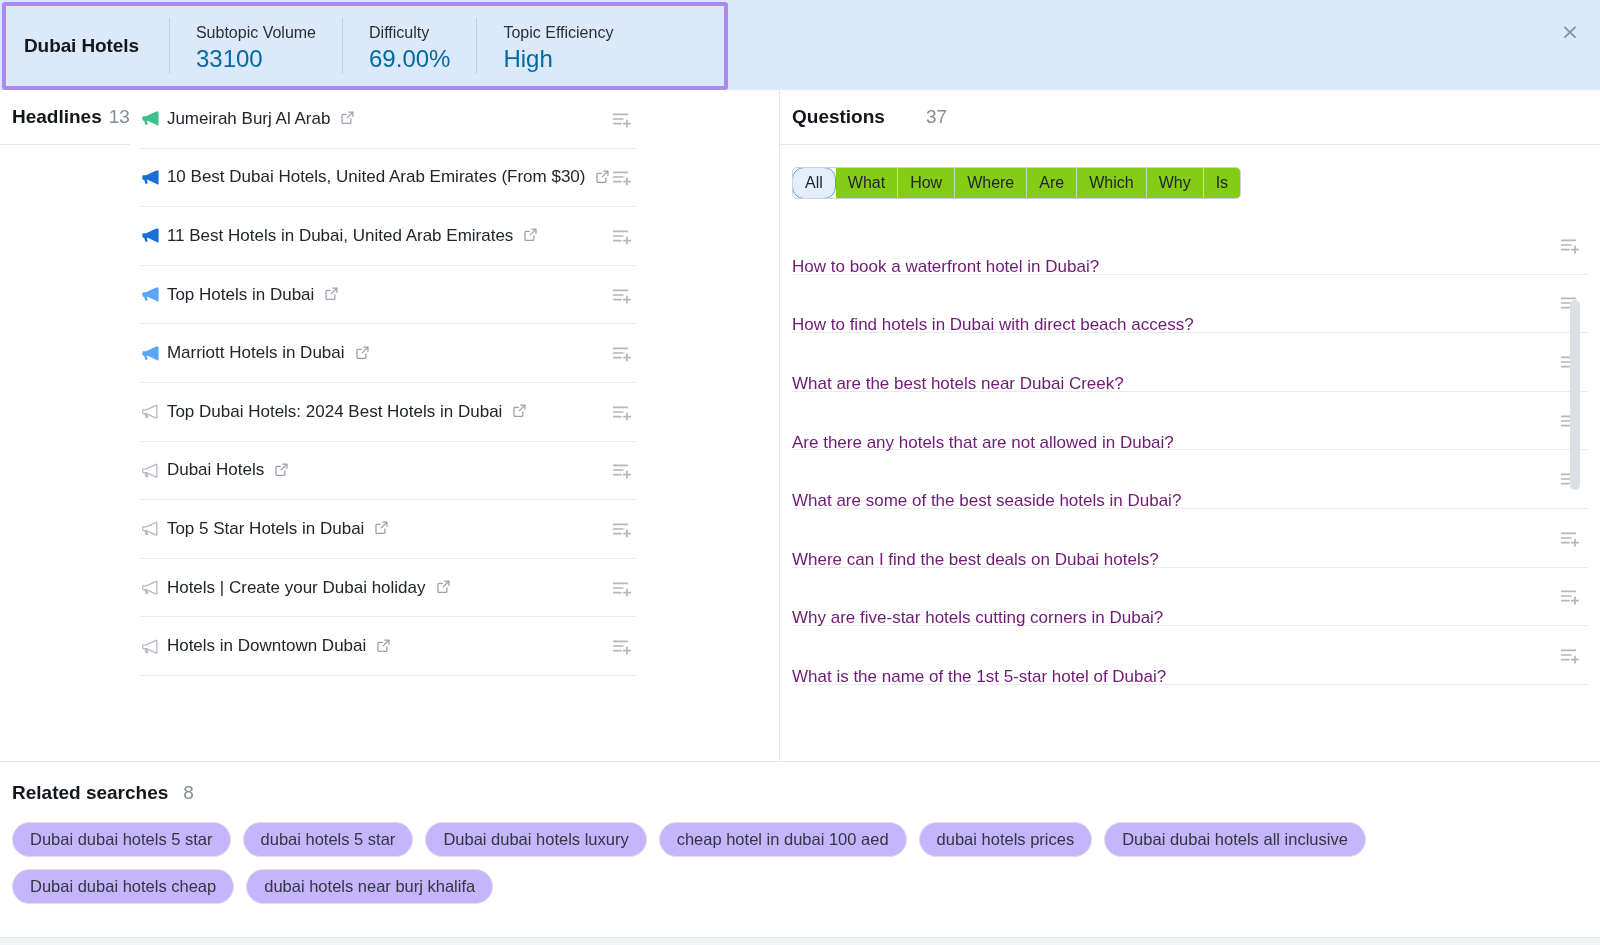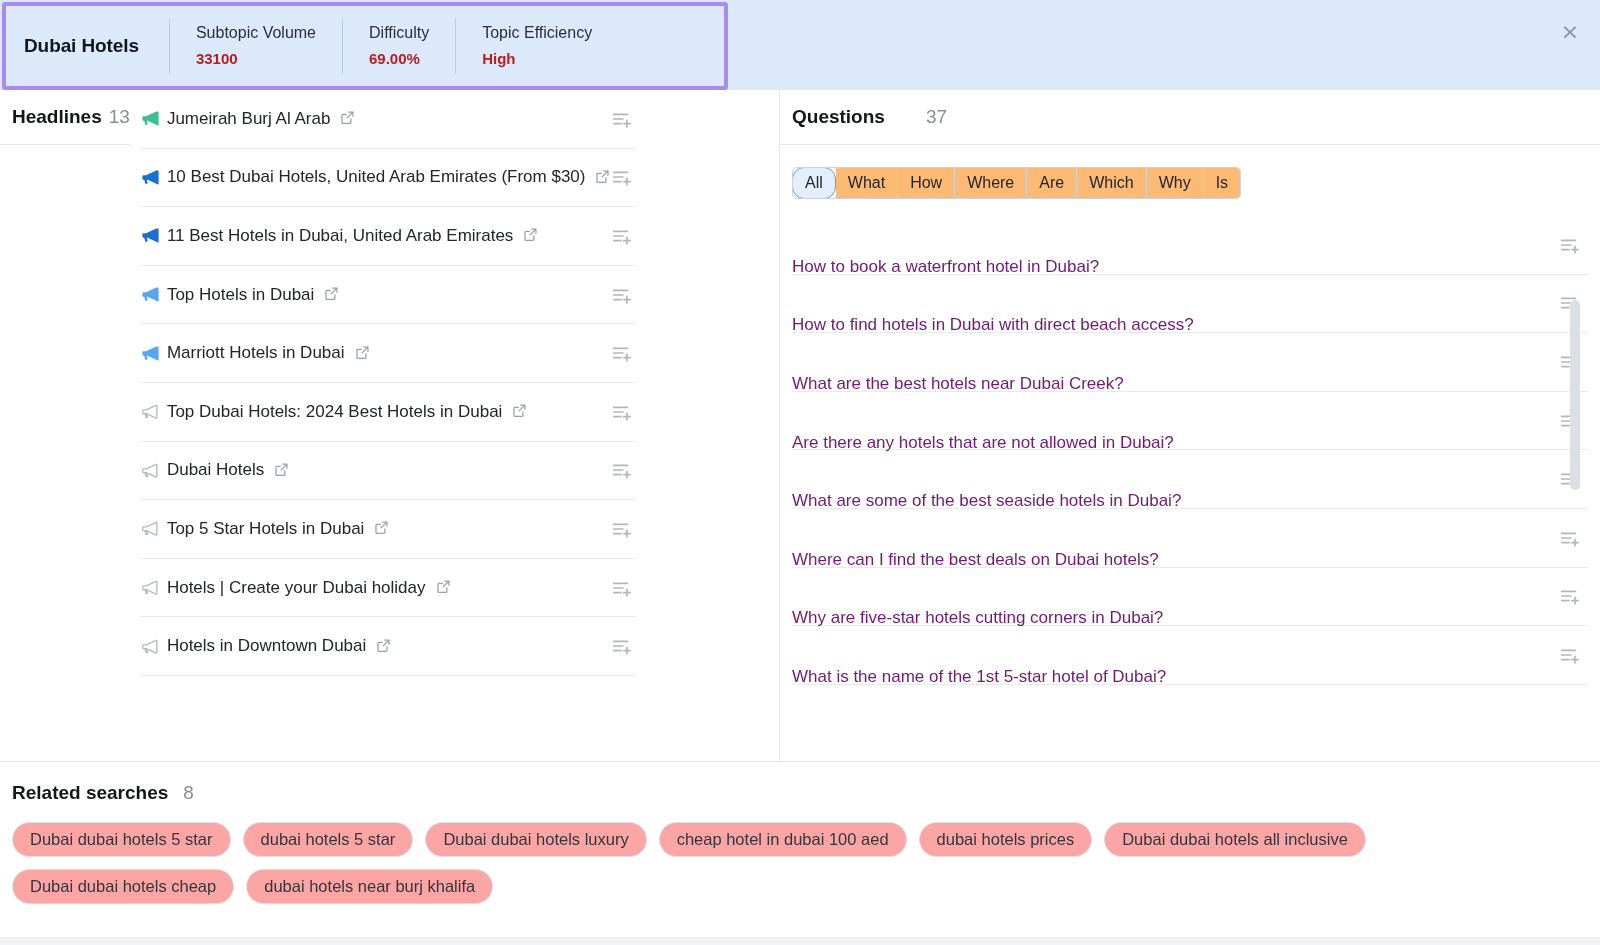--- a/index.html
+++ b/index.html
@@ -54,23 +54,23 @@
     letter-spacing: -0.1px;
   }
   .metric-label {
     font-size: 16px;
     color: #2b2f36;
     line-height: 20px;
     margin-bottom: 5px;
     white-space: nowrap;
   }
   .metric-value {
-    font-size: 15px;
-    font-weight: 700;
-    color: #b91c1c;
+    font-size: 24px;
+    font-weight: 400;
+    color: #0369a1;
     line-height: 22px;
     white-space: nowrap;
   }
   .close-btn {
     position: absolute;
     right: 16px;
     top: 18px;
     width: 28px;
     height: 28px;
     display: flex;
@@ -164,21 +164,21 @@
     width: max-content;
     height: 32px;
   }
   .filter {
     font-size: 16px;
     color: #22262c;
     padding: 0 12px;
     display: flex;
     align-items: center;
     border-right: 1px solid #cbd2dc;
-    background: #fdba74;
+    background: #84cc16;
     cursor: pointer;
     height: 100%;
   }
   .filter:last-child { border-right: none; }
   .filter.active {
     background: #e4eefc;
     border: 1px solid #5b9aed;
     border-radius: 12px;
     margin: -1px 0 -1px -1px;
     height: 32px;
@@ -228,21 +228,21 @@
   }
   .chip {
     border: 1px solid #dcdfe4;
     border-radius: 18px;
     height: 35px;
     padding: 0 17px;
     display: flex;
     align-items: center;
     font-size: 16.5px;
     color: #32373e;
-    background: #fca5a5;
+    background: #c4b5fd;
     cursor: pointer;
     white-space: nowrap;
   }
   .bottom-strip {
     position: absolute;
     left: 0;
     bottom: 0;
     width: 1600px;
     height: 8px;
     background: #f2f3f5;

